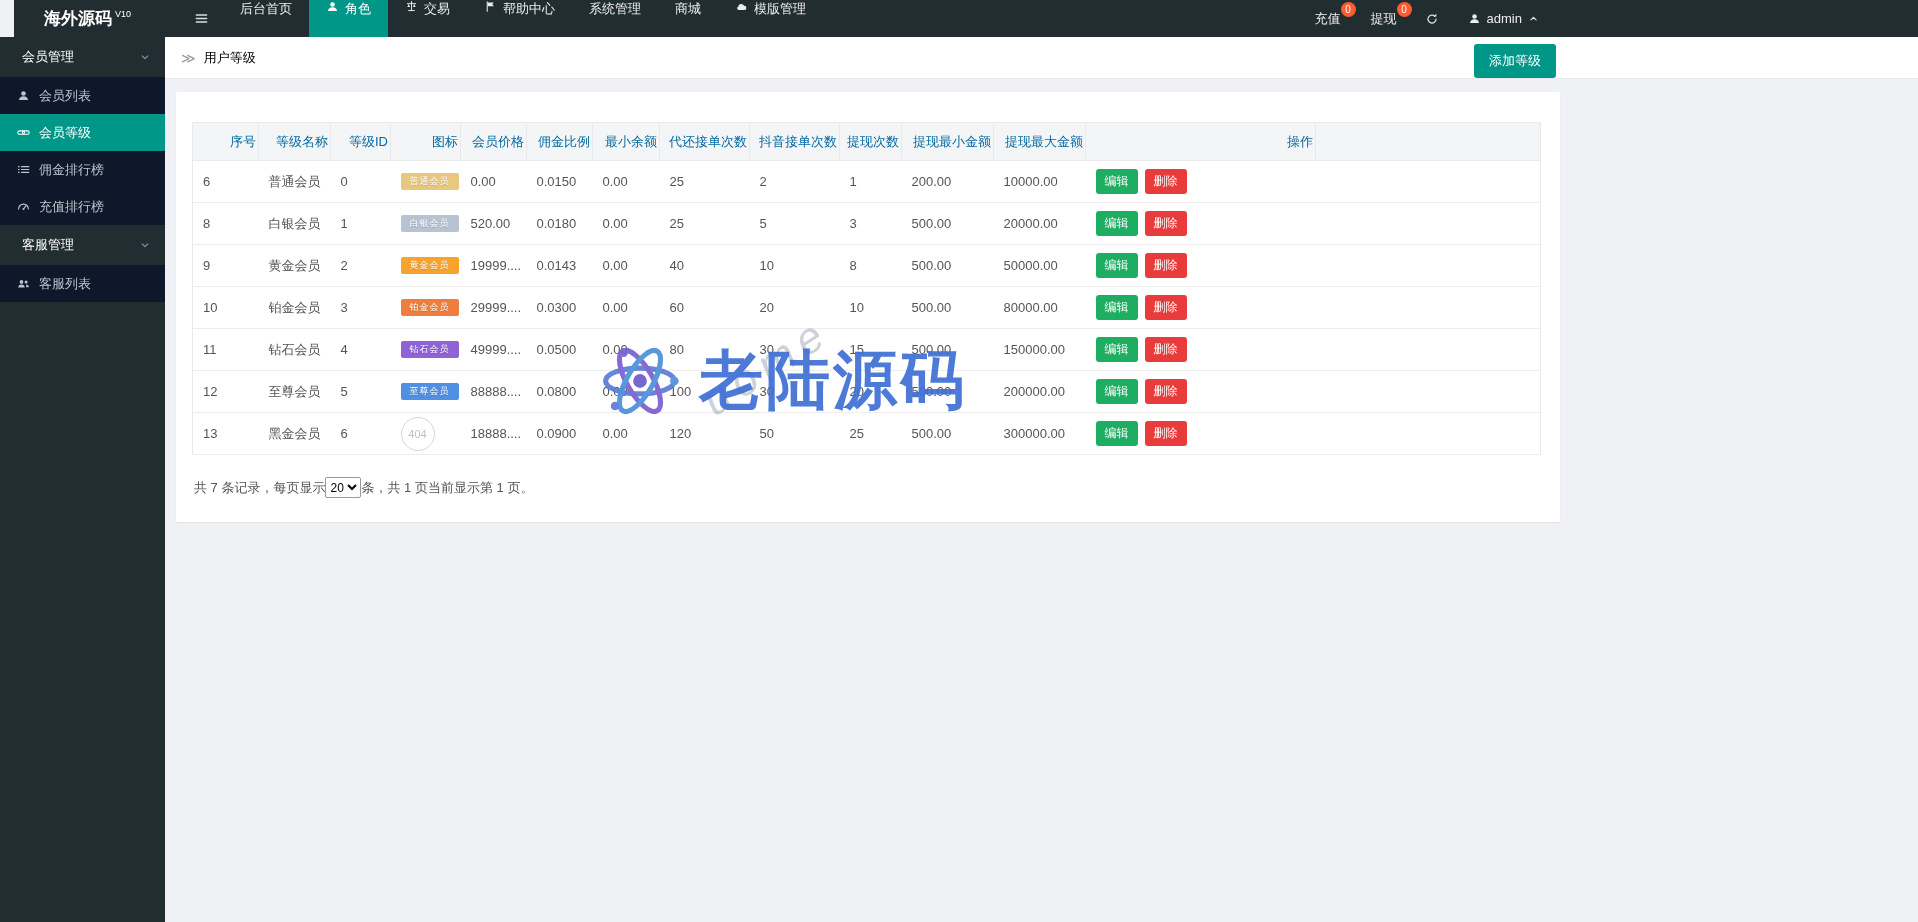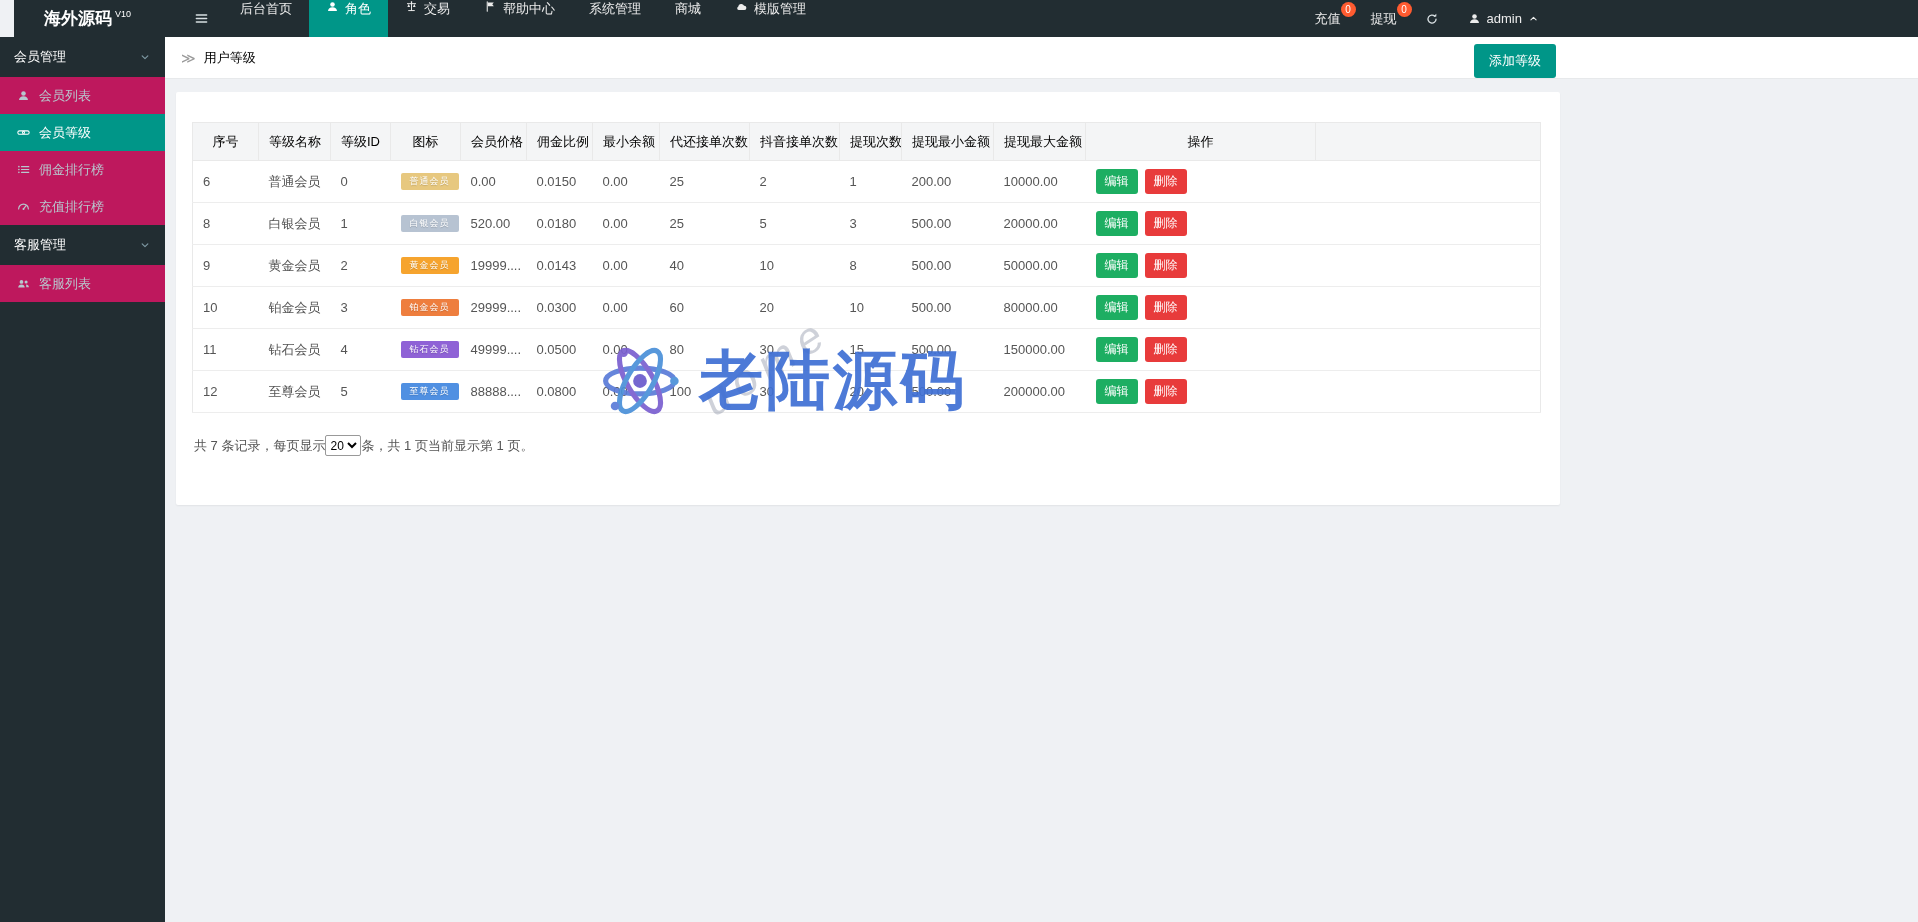--- a/index.html
+++ b/index.html
@@ -16,37 +16,37 @@
   .nav-item{display:flex;align-items:flex-start;gap:6px;padding:0 17px;color:#ececec;cursor:pointer;}
   .nav-item.active{background:#009688;color:#fff;}
   .nav-right{margin-left:auto;margin-right:363px;display:flex;align-items:stretch;}
   .nav-badge-item{position:relative;display:flex;align-items:center;padding:0 15px;color:#ececec;cursor:pointer;}
   .badge{position:absolute;top:2px;right:0;min-width:15px;height:15px;border-radius:8px;background:#ff5b30;color:#fff;font-size:10px;line-height:15px;text-align:center;padding:0 4px;}
   .nav-icon-btn{display:flex;align-items:center;padding:0 13px;color:#d8dfe2;cursor:pointer;}
   .nav-user{display:flex;align-items:center;gap:6px;padding:0 16px;color:#ececec;cursor:pointer;}
 
   
   .sidebar{position:fixed;left:0;top:37px;bottom:0;width:165px;background:#222d32;z-index:20;}
-  .side-group-header{display:flex;align-items:center;height:40px;padding:0 14px;color:#fff;cursor:pointer;}
+  .side-group-header{display:flex;align-items:center;height:40px;padding:0 14px;color:#fff;cursor:pointer;margin-left:8px;}
   .side-group-header .chev{margin-left:auto;color:#7f9aa5;}
-  .side-item{display:flex;align-items:center;gap:9px;height:37px;padding:0 14px 0 17px;color:#b8c7ce;background:#be185d;cursor:pointer;}
+  .side-item{display:flex;align-items:center;gap:9px;height:37px;padding:0 14px 0 17px;color:#b8c7ce;background:#0f172a;cursor:pointer;}
   .side-item.active{background:#009688;color:#fff;}
 
   
   .main{margin-left:165px;padding-top:37px;}
   .breadcrumb-bar{position:relative;height:42px;background:#fff;border-bottom:1px solid #e7e9eb;display:flex;align-items:center;padding:0 16px;}
   .bc-icon{color:#999;margin-right:8px;font-size:14px;}
   .bc-text{color:#000000;}
   .add-btn{position:absolute;top:7px;right:362px;background:#009688;color:#fff;border:none;border-radius:3px;padding:8px 15px;font-size:13px;cursor:pointer;font-family:inherit;}
 
   .content{position:relative;padding:13px 0 0 11px;height:843px;}
   .card{width:1384px;min-height:413px;background:#fff;border-radius:2px;box-shadow:0 1px 2px rgba(0,0,0,.06);padding:30px 16px 24px;}
 
   .grid{border-collapse:collapse;table-layout:fixed;width:1348px;border:1px solid #e9e9e9;}
-  .grid th{height:38px;background:#f4f5f6;border:1px solid #e9e9e9;font-weight:normal;color:#000000;text-align:center;padding:0 10px;font-size:13px;overflow:hidden;white-space:nowrap;}
+  .grid th{height:38px;background:#f4f5f6;border:1px solid #e9e9e9;font-weight:normal;color:#0369a1;text-align:right;padding:0 2px;font-size:13px;overflow:hidden;white-space:nowrap;}
   .grid td{height:42px;border-bottom:1px solid #ededed;color:#555;padding:0 10px;font-size:13px;background:#fff;overflow:hidden;white-space:nowrap;}
 
   .btn{border:none;border-radius:3px;color:#fff;font-size:12px;padding:4px 9px;margin-right:7px;cursor:pointer;font-family:inherit;}
   .btn-edit{background:#1dae62;}
   .btn-delete{background:#e83b3b;}
 
   .level-badge{width:58px;height:17px;border-radius:2px;color:#fff;font-size:9px;display:flex;align-items:center;justify-content:center;letter-spacing:1px;text-shadow:0 1px 1px rgba(0,0,0,.18);}
   .badge-404{width:34px;height:34px;border-radius:50%;border:1px solid #d5d5d5;color:#c0c0c0;font-size:11px;display:flex;align-items:center;justify-content:center;}
 
   .pagination{margin-top:22px;color:#555;display:flex;align-items:center;padding-left:2px;}
@@ -340,20 +340,38 @@
               <td>0.0800</td>
               <td>0.00</td>
               <td>100</td>
               <td>30</td>
               <td>20</td>
               <td>500.00</td>
               <td>200000.00</td>
               <td><button class="btn btn-edit">编辑</button><button class="btn btn-delete">删除</button></td>
               <td></td>
             </tr>
+            <tr class="grid-row">
+              <td>13</td>
+              <td>黑金会员</td>
+              <td>6</td>
+              <td>
+                <div class="badge-404">404</div>
+              </td>
+              <td>18888....</td>
+              <td>0.0900</td>
+              <td>0.00</td>
+              <td>120</td>
+              <td>50</td>
+              <td>25</td>
+              <td>500.00</td>
+              <td>300000.00</td>
+              <td><button class="btn btn-edit">编辑</button><button class="btn btn-delete">删除</button></td>
+              <td></td>
+            </tr>
           </tbody>
       </table>
       <div class="pagination">
         <span>共 7 条记录，每页显示</span>
         <select class="page-size"><option>20</option></select>
         <span>条，共 1 页当前显示第 1 页。</span>
       </div>
     </div>
 
     <div class="watermark">

